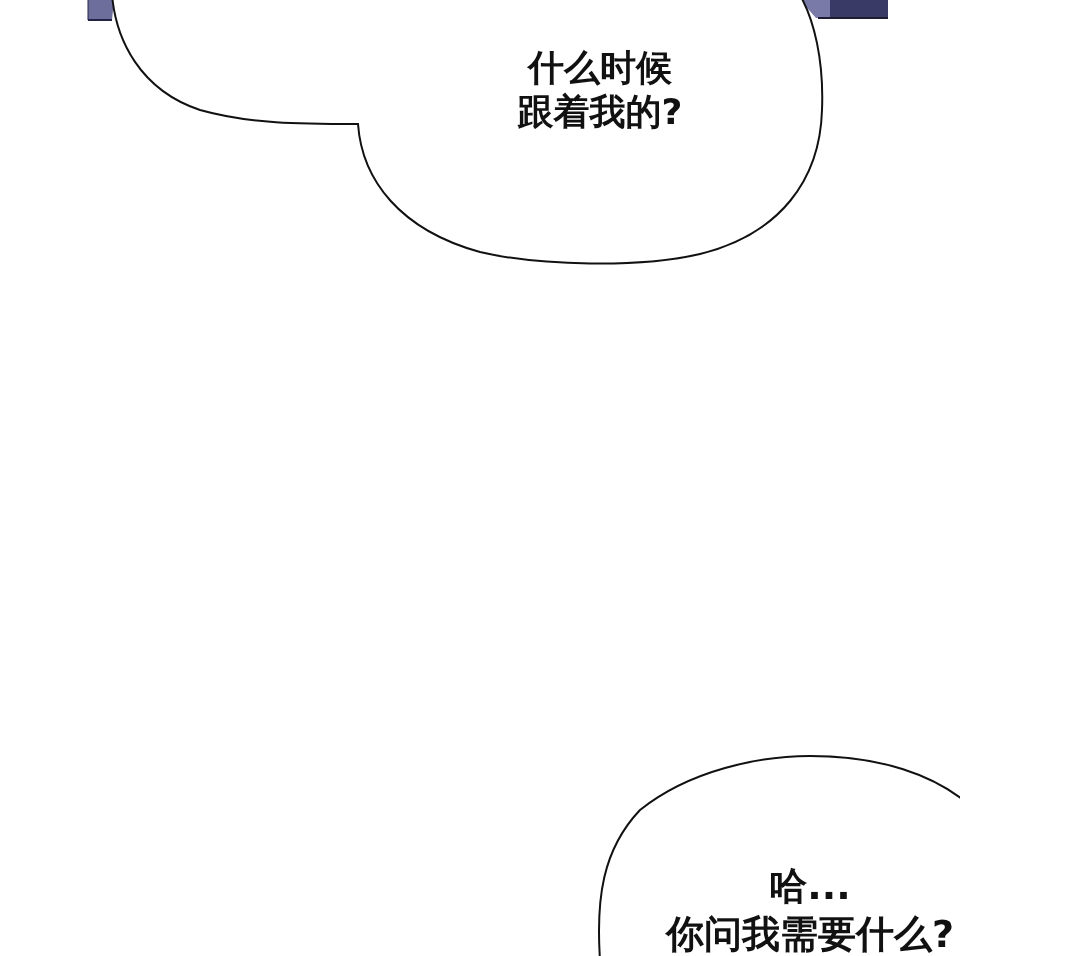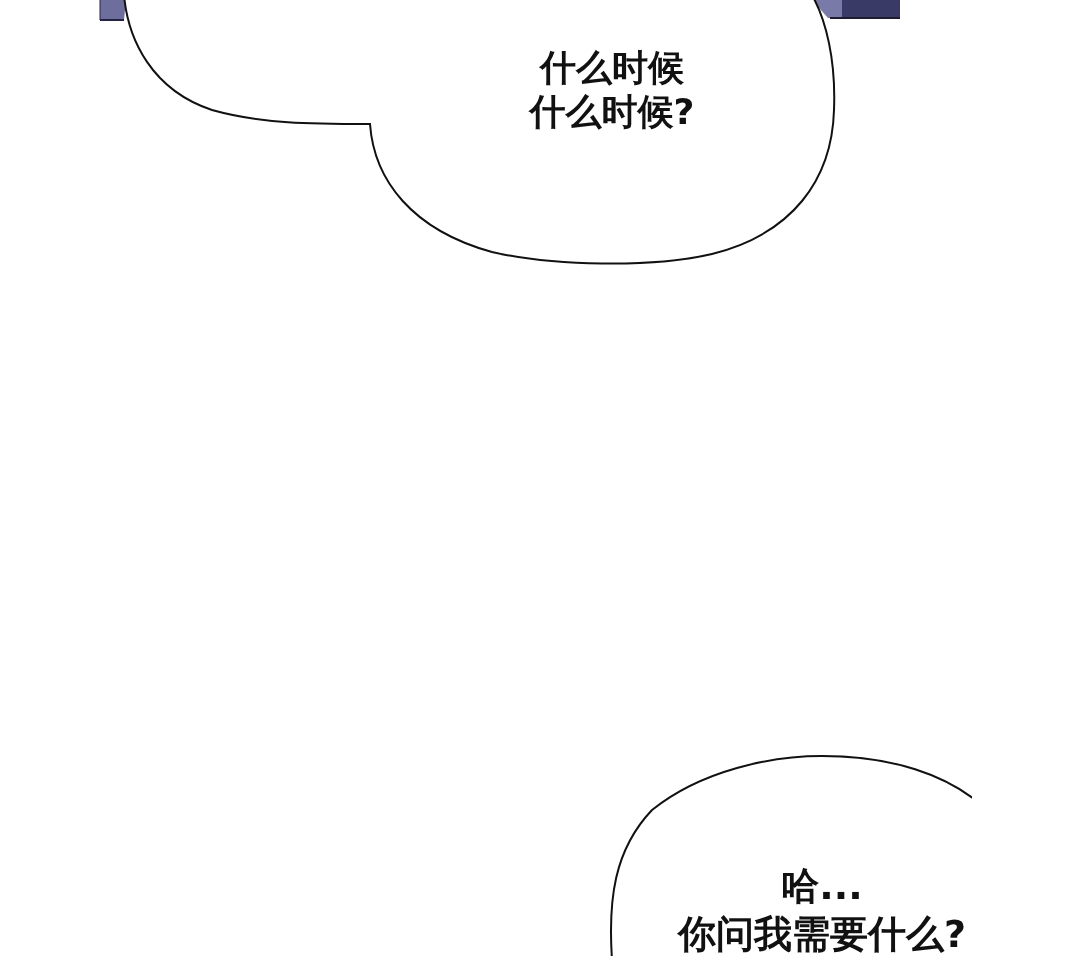--- a/index.html
+++ b/index.html
@@ -6,21 +6,20 @@
       margin: 0;
       padding: 0;
       background: #ffffff;
     }
     .canvas {
       position: relative;
       width: 960px;
       height: 956px;
       overflow: hidden;
       background: #ffffff;
-      margin-left: 12px;
     }
     .top-panel {
       position: absolute;
       left: 0;
       top: 0;
       width: 1080px;
       height: 40px;
     }
     .bubble-svg {
       position: absolute;
@@ -84,21 +83,21 @@
 
     <path d="M 600 960
          C 596 900, 602 850, 640 810
          C 690 770, 760 756, 810 756
          C 870 756, 940 770, 985 820
          C 1012 850, 1018 910, 1016 960 Z" fill="#ffffff" stroke="#111111" stroke-width="2"></path>
   </svg>
 
   <div class="bubble-text bubble-1-text">
     <span class="line">什么时候</span>
-    <span class="line">什么时候?</span>
+    <span class="line">跟着我的?</span>
   </div>
 
   <div class="bubble-text bubble-2-text">
     <span class="line">哈...</span>
     <span class="line">你问我需要什么?</span>
   </div>
 
 </div>
 
 </body></html>

